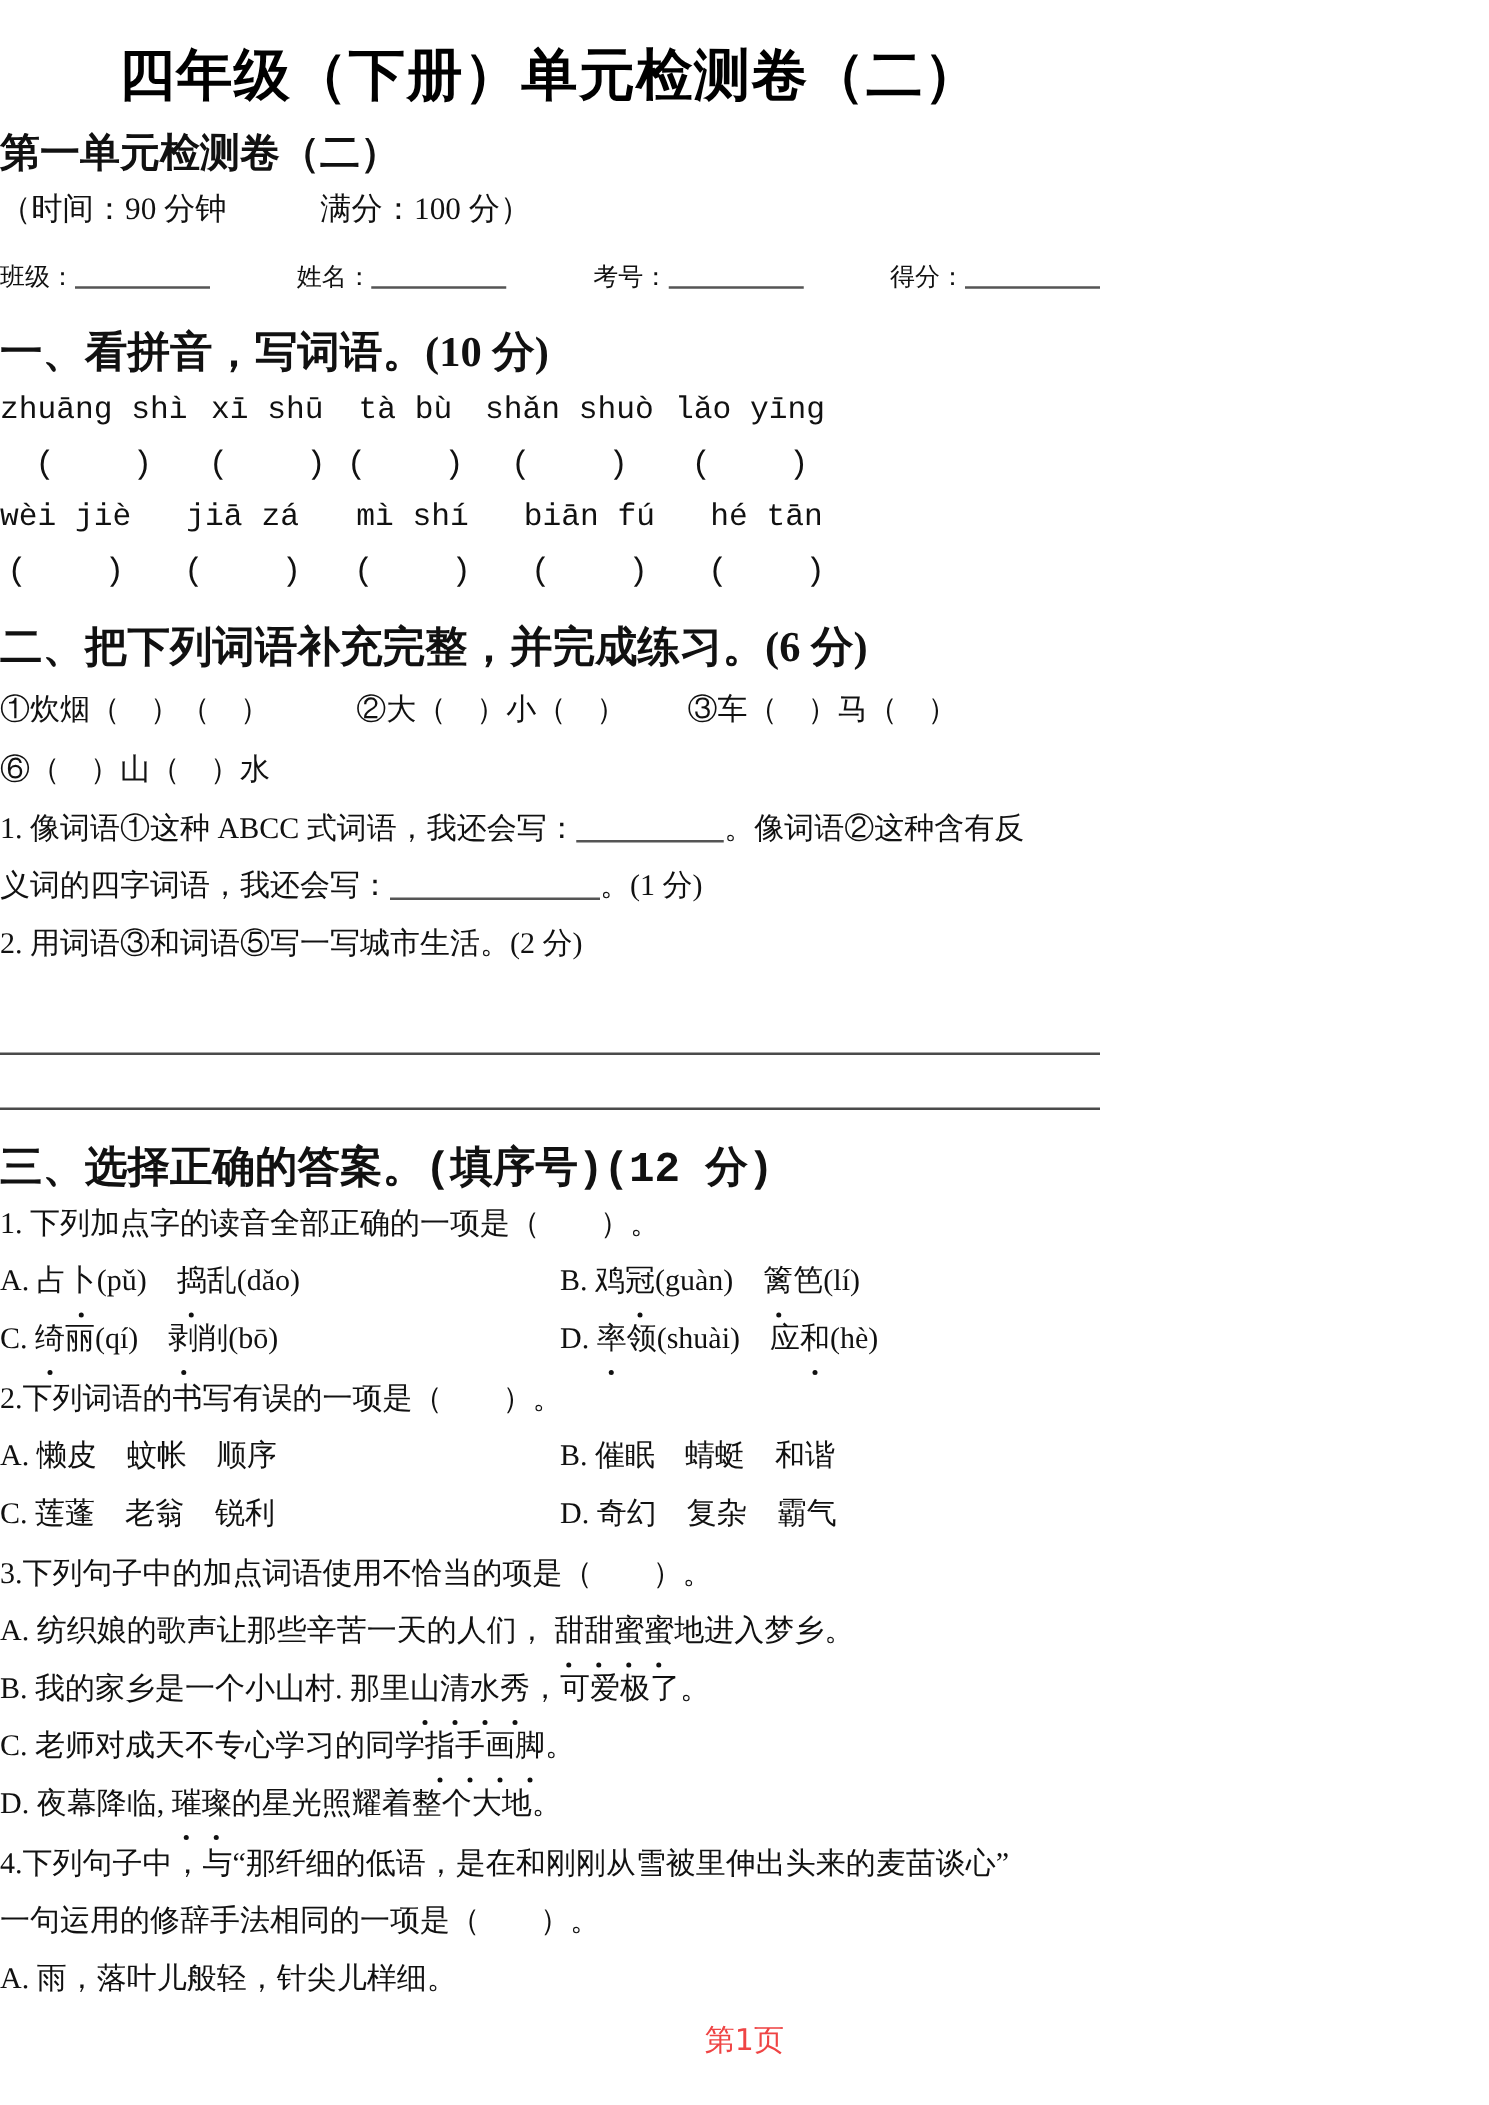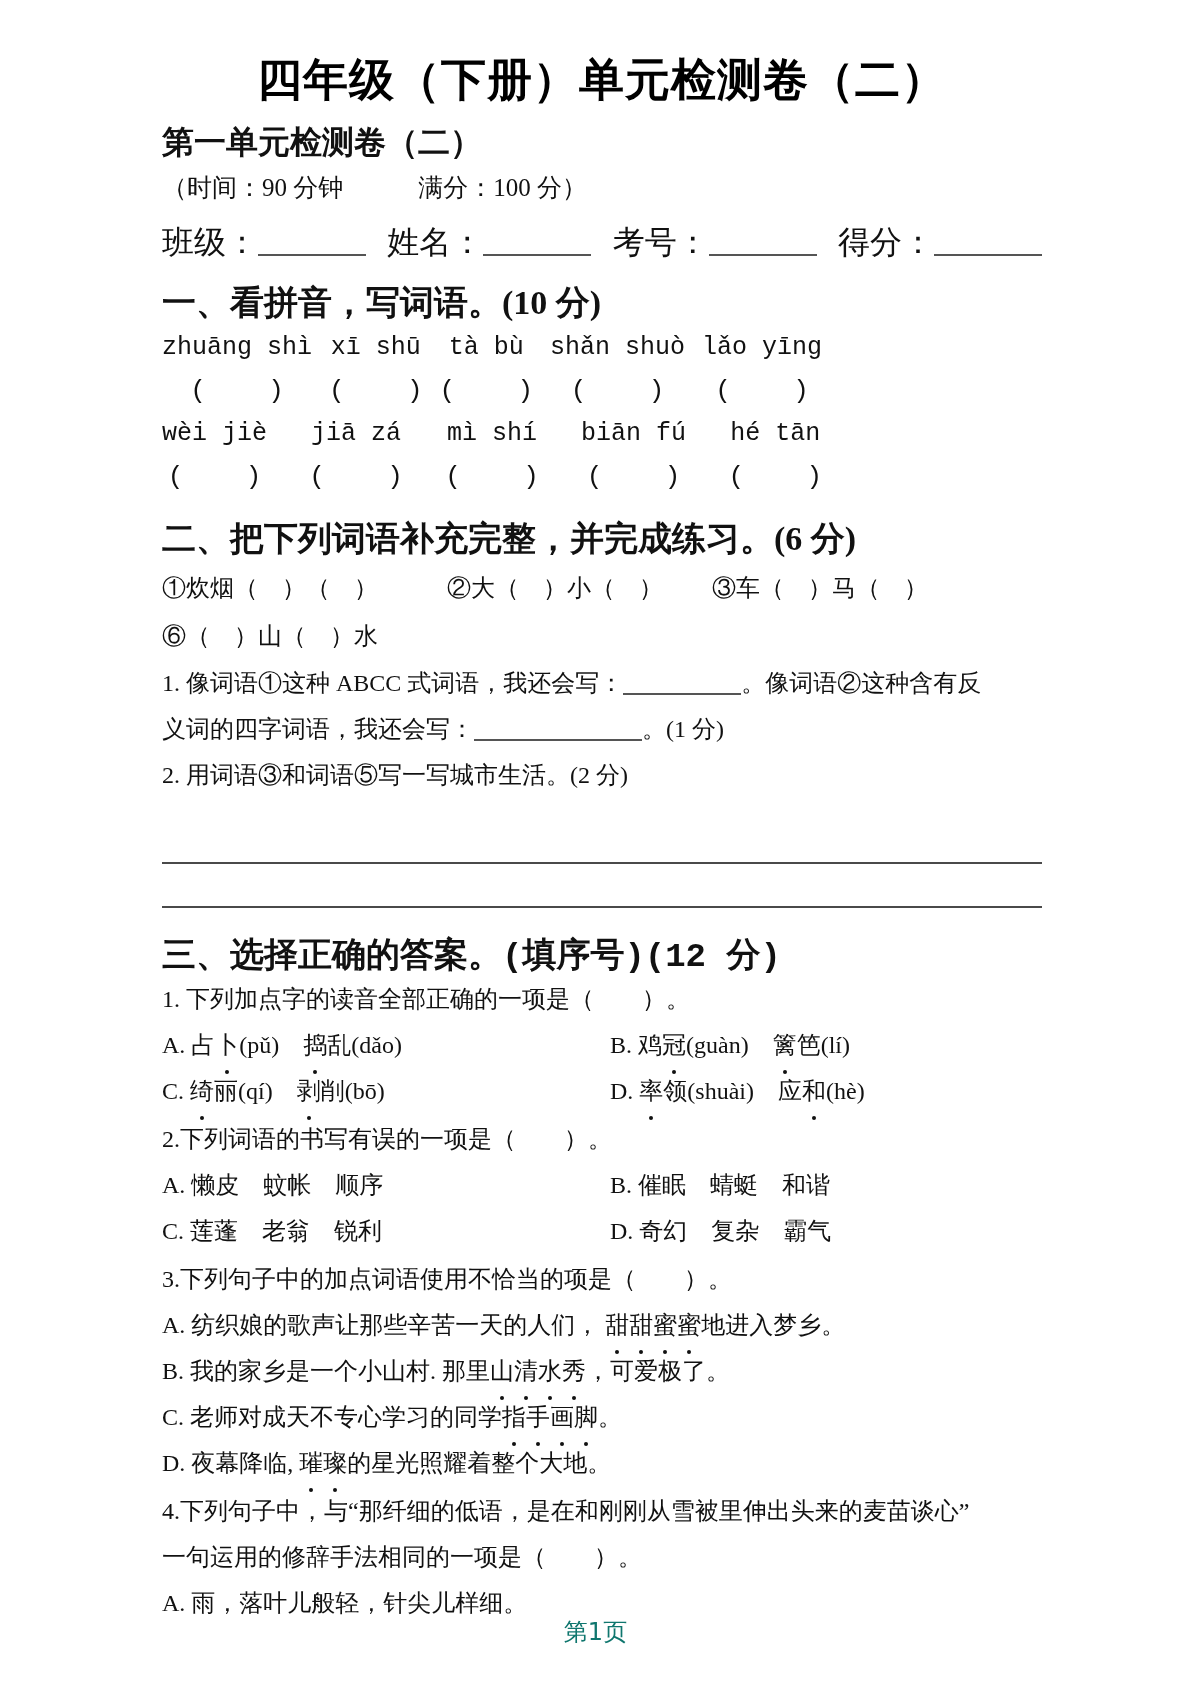--- a/index.html
+++ b/index.html
@@ -1,30 +1,30 @@
 <!DOCTYPE html>
 <html><head>
 <meta charset="utf-8">
 <style>
   html,body { margin:0; padding:0; }
   body {
     width:1191px; height:1684px; background:#ffffff; position:relative;
     font-family:"Liberation Serif","DejaVu Serif",serif; color:#111;
     overflow:hidden;
   }
-  .content { width:880px; margin-left:162px; padding-top:52px; }
+  .content { width:880px; padding-top:32px; }
 
   .title {
     text-align:center; font-family:"DejaVu Sans","Liberation Sans",sans-serif;
     font-weight:900; font-size:45px; line-height:56px; letter-spacing:1px; color:#000;
   }
   .subtitle { text-align:left; font-weight:bold; font-size:32px; line-height:40px; margin-top:14px; }
   .meta { text-align:left; font-size:25px; line-height:32px; margin-top:10px; }
 
-  .fields { display:flex; justify-content:space-between; margin-top:22px; font-size:32px; line-height:32px; }
+  .fields { display:flex; justify-content:space-between; margin-top:22px; font-size:20px; line-height:32px; }
   .field { white-space:nowrap; }
 
   .blank {
     display:inline-block; height:2px; border-bottom:2px solid #555;
     vertical-align:-3px;
   }
   .field .blank { width:108px; }
 
   .sec-heading { font-weight:bold; font-size:34px; line-height:34px; }
   .s1-head { margin-top:28px; }
@@ -55,21 +55,21 @@
   .opts2 .line { white-space:nowrap; }
 
   .em { position:relative; display:inline-block; }
   .em::after {
     content:''; position:absolute; left:50%; bottom:-6px;
     width:4px; height:4px; margin-left:-2px; border-radius:50%; background:#111;
   }
 
   .footer {
     position:absolute; bottom:36px; left:0; width:100%; text-align:center;
-    font-family:"DejaVu Sans","Liberation Sans",sans-serif; font-size:24px; color:#0f766e;
+    font-family:"DejaVu Sans","Liberation Sans",sans-serif; font-size:24px; color:#ef4444;
   }
 </style>
 </head>
 <body>
 
 <div class="content">
 
   <div class="title">四年级（下册）单元检测卷（二）</div>
   <div class="subtitle">第一单元检测卷（二）</div>
   <div class="meta">（时间：90 分钟　　　满分：100 分）</div>

